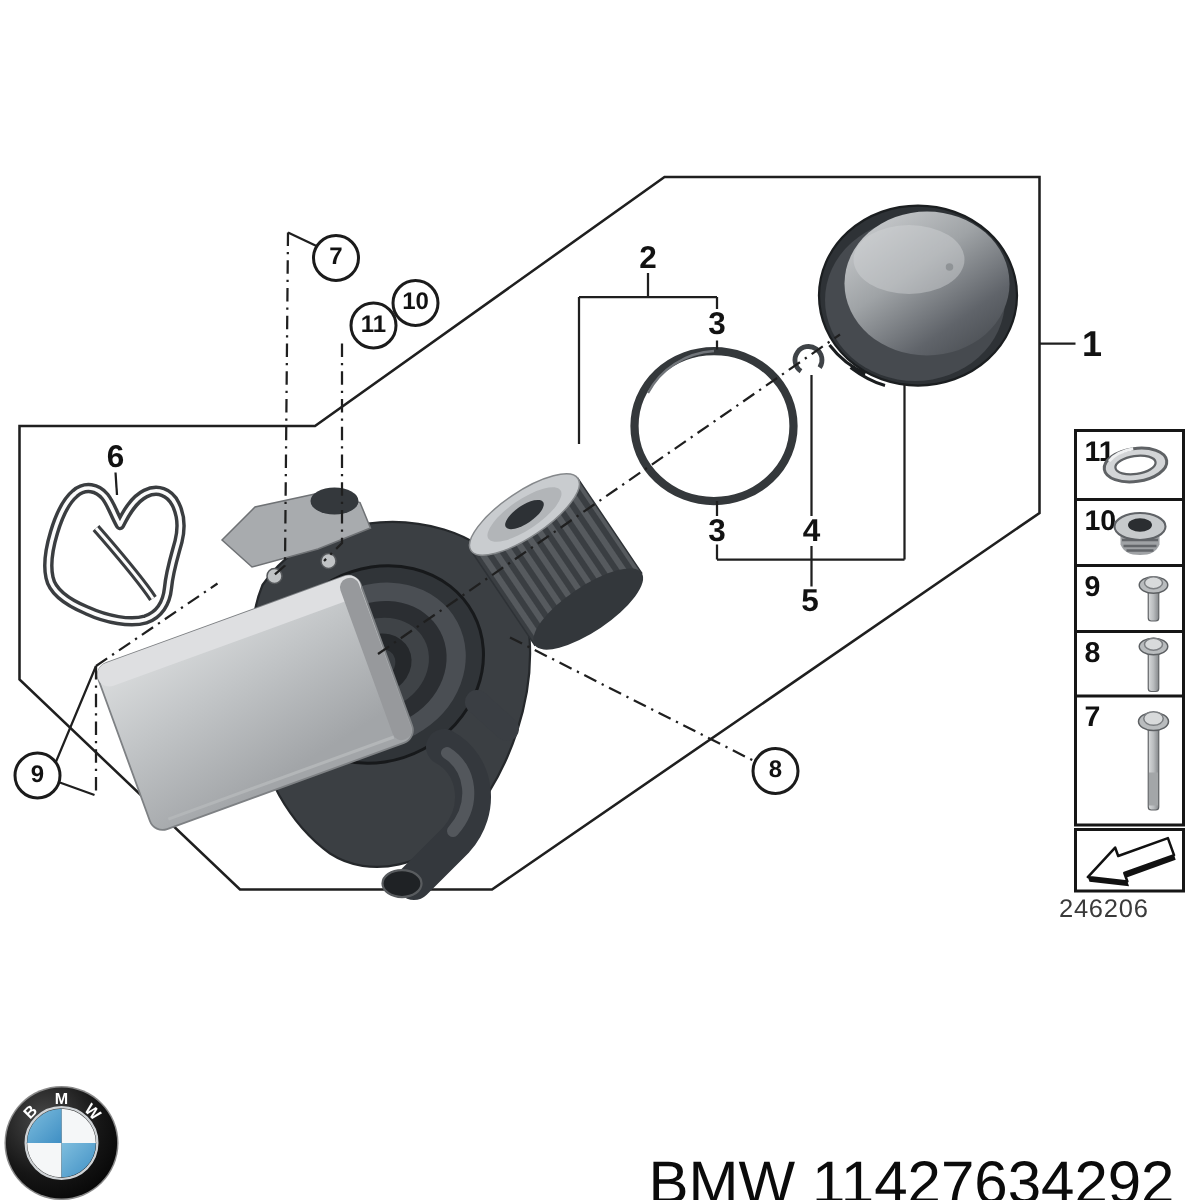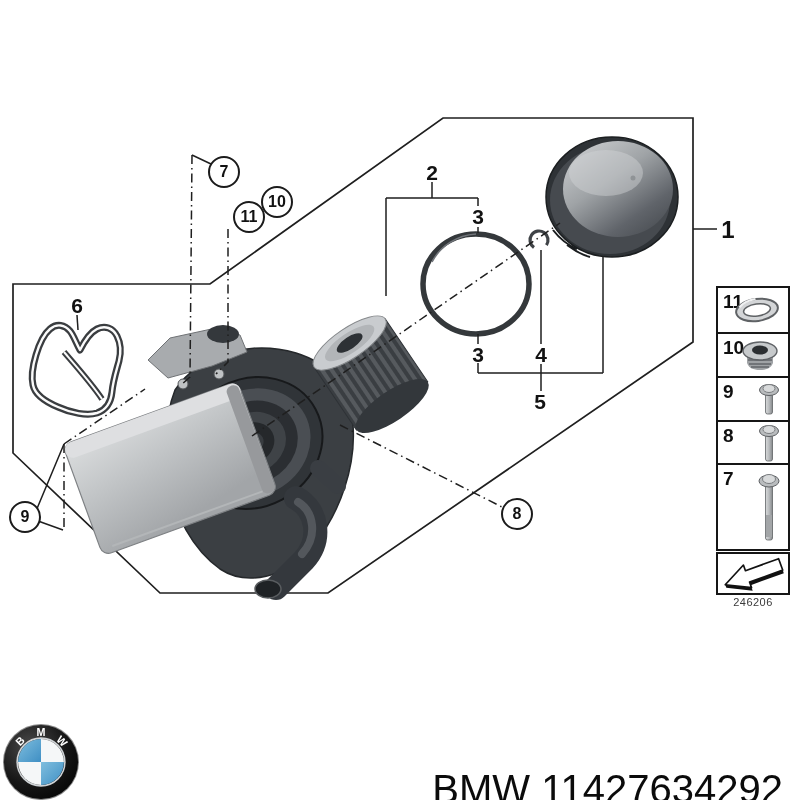--- a/index.html
+++ b/index.html
@@ -19,22 +19,22 @@
   
   .sidebar{position:absolute;left:716px;top:286px;width:74px;background:#fff;
            border:2px solid #161616;box-sizing:border-box;}
   .cell{position:relative;border-bottom:2px solid #161616;box-sizing:border-box;}
   .cell:last-child{border-bottom:none;}
   .cell .num{position:absolute;left:5px;top:3px;font-weight:bold;font-size:19px;color:#101010;}
   .cell svg{position:absolute;right:6px;top:50%;transform:translateY(-50%);}
   .arrowbox{position:absolute;left:716px;top:552px;width:74px;height:43px;background:#fff;
            border:2px solid #161616;box-sizing:border-box;}
   .arrowbox svg{position:absolute;left:1px;top:1px;}
-  .diagcode{position:absolute;left:706px;top:596px;width:94px;text-align:center;
-           font-size:11px;color:#3a3a3a;letter-spacing:0.5px;}
+  .diagcode{position:absolute;left:706px;top:596px;width:94px;text-align:left;
+           font-size:17px;color:#3a3a3a;letter-spacing:0.5px;}
 
   
   .brandline{position:absolute;top:767px;right:17px;font-size:40px;color:#0b0b0b;
            white-space:nowrap;letter-spacing:0px;}
   .bmw-logo{position:absolute;left:2px;top:723px;}
 </style>
 </head>
 <body>
 
 <div class="stage">

